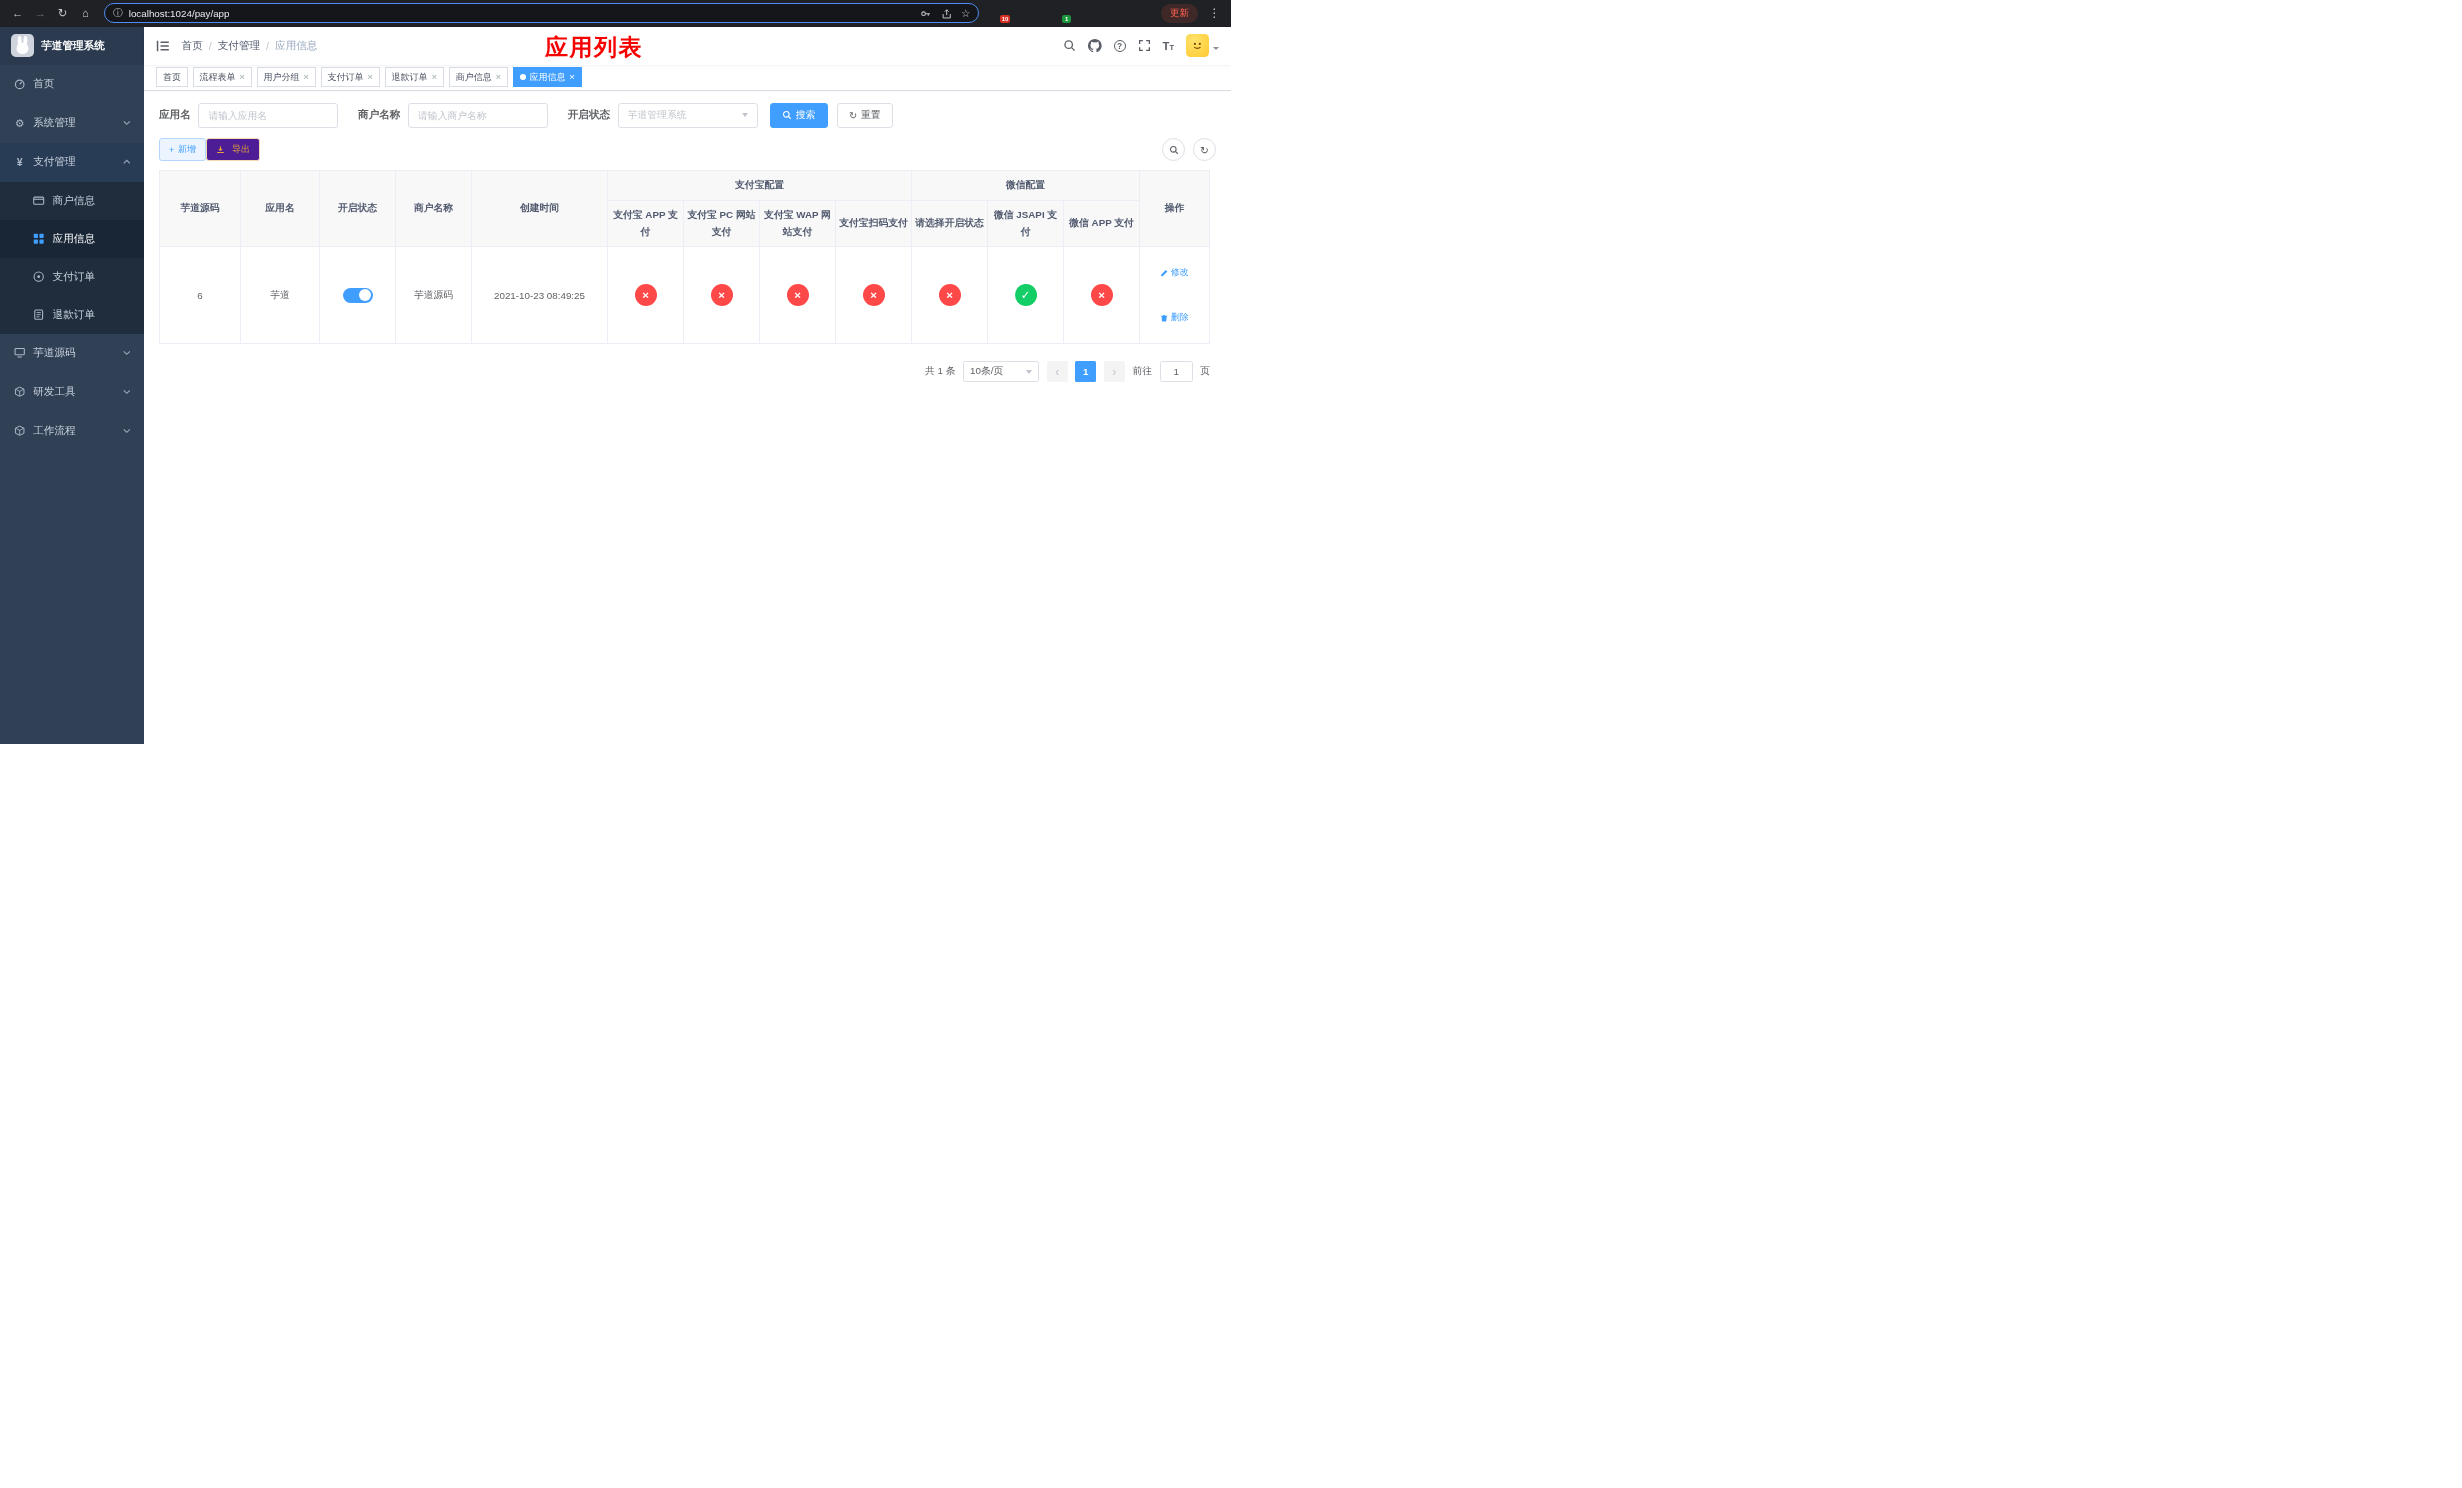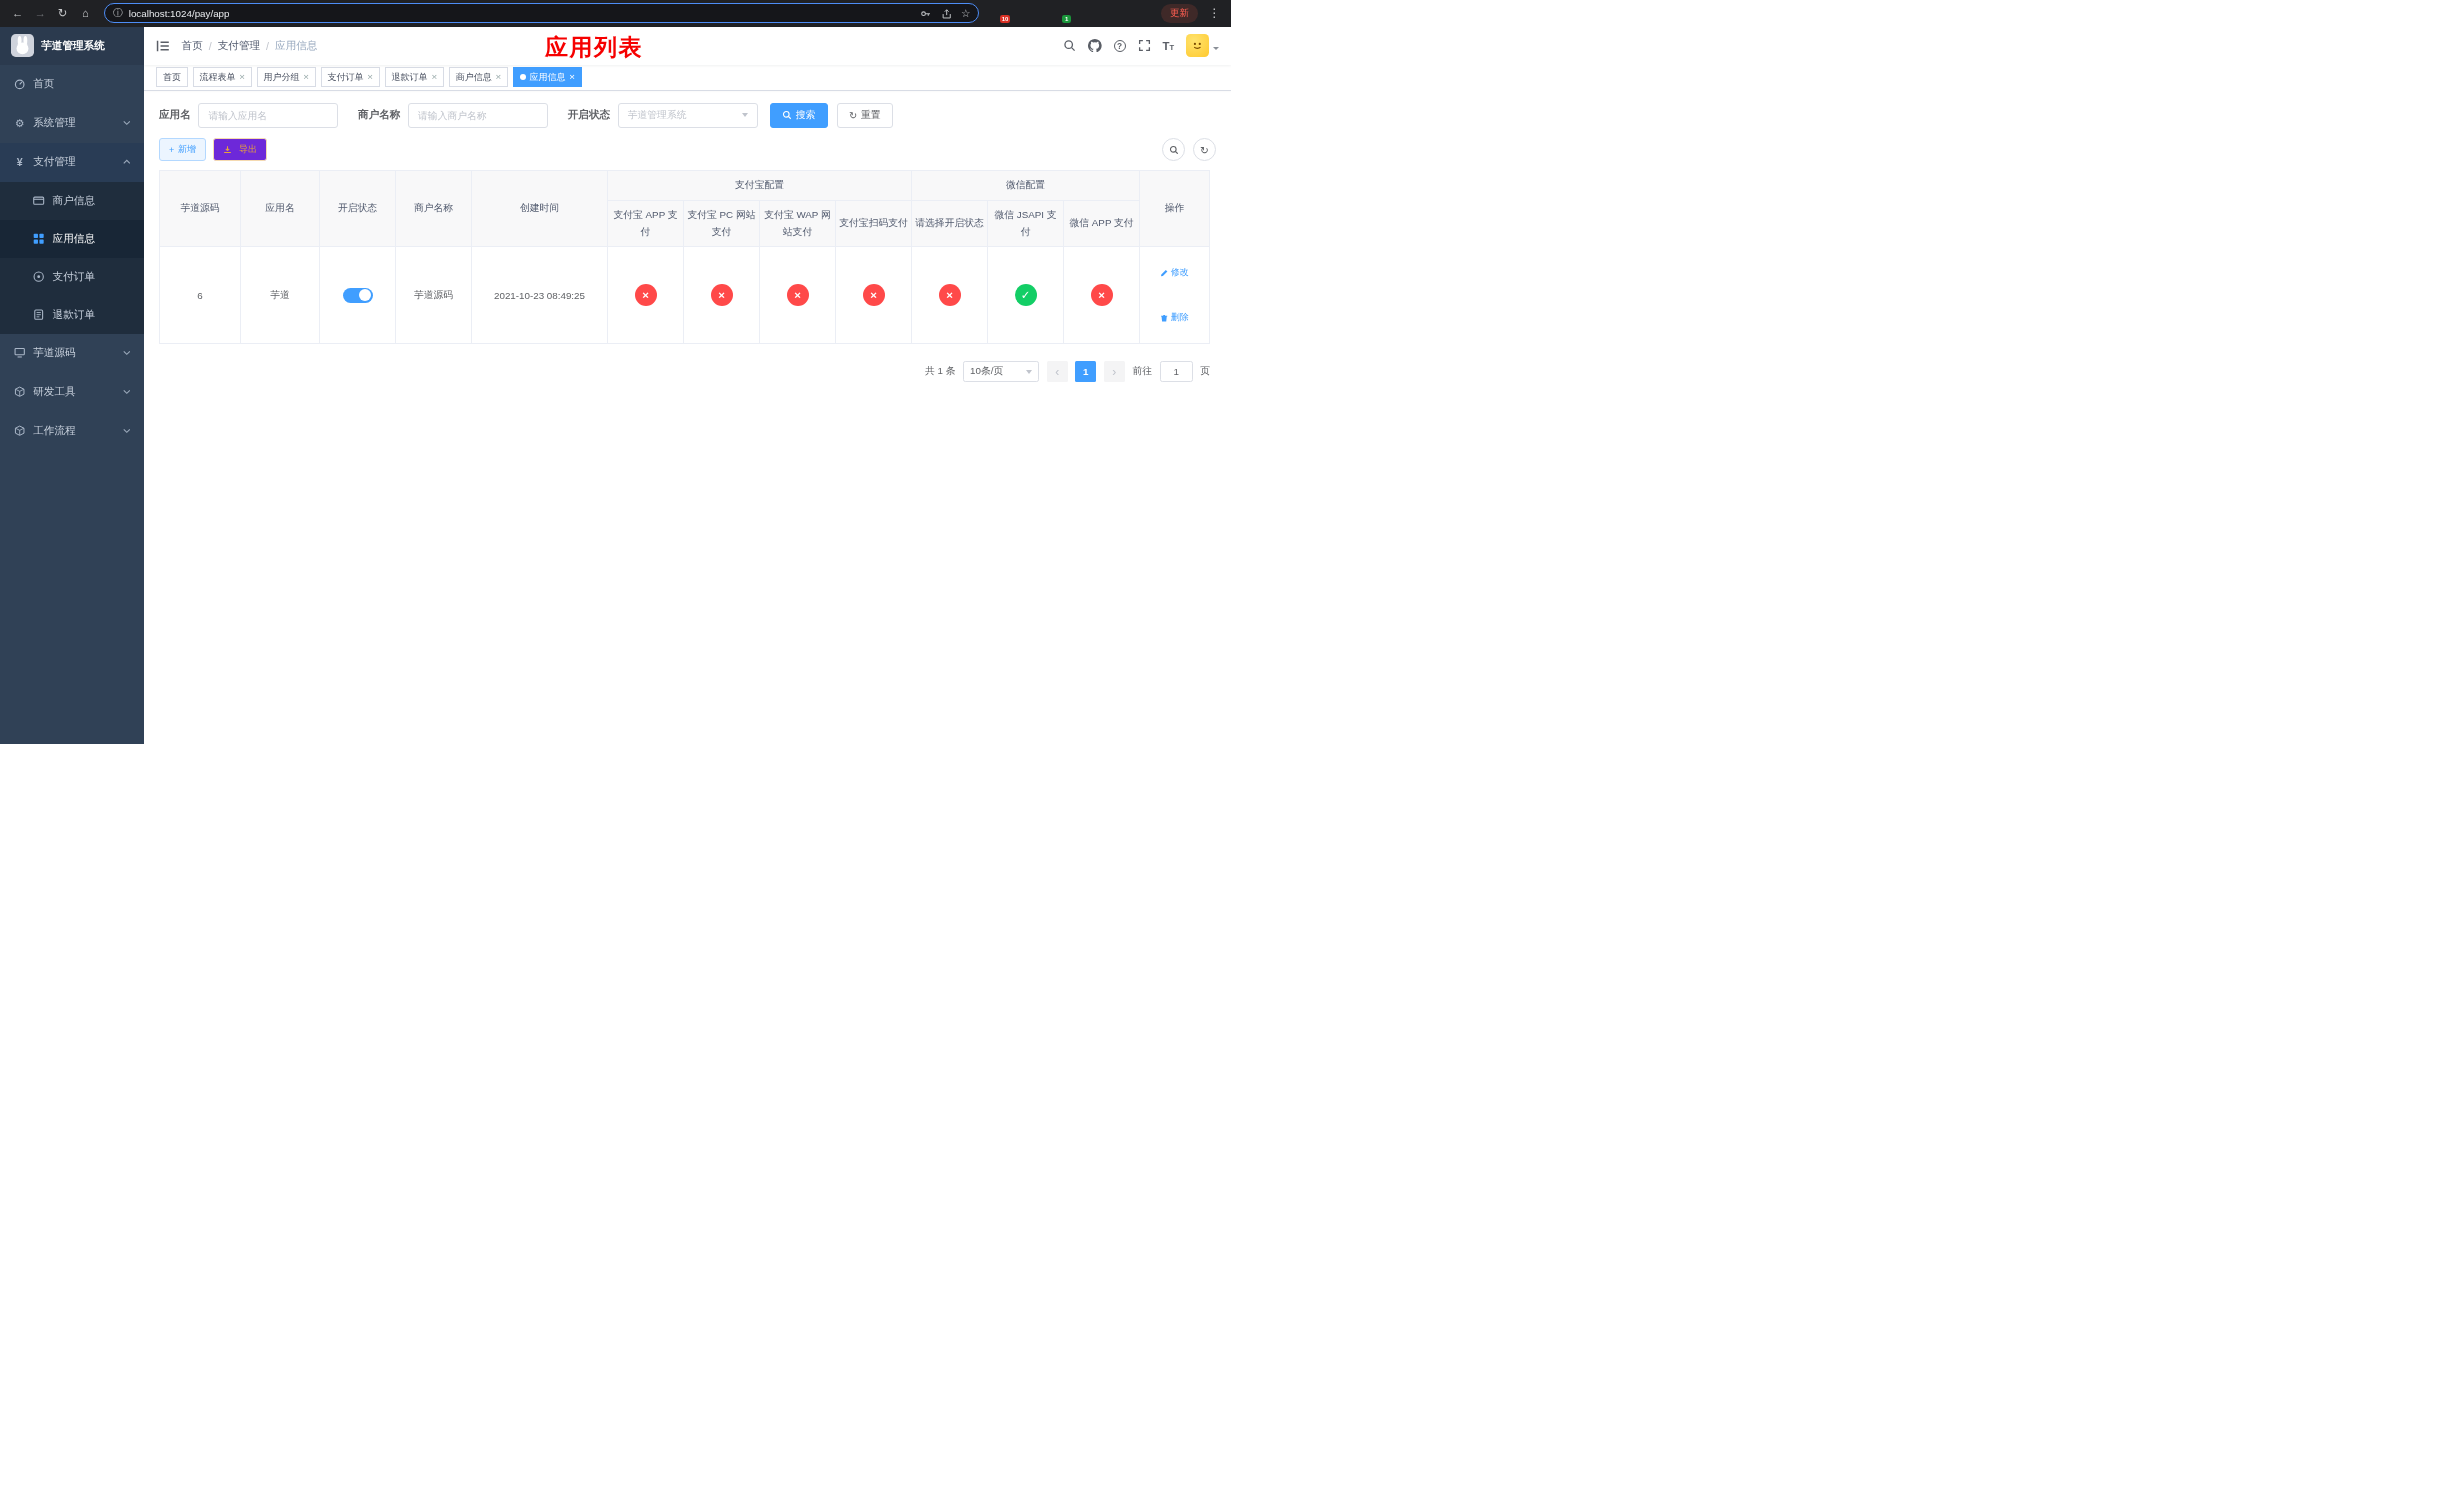--- a/index.html
+++ b/index.html
@@ -92,29 +92,29 @@
     display:flex; align-items:center; justify-content:space-between; color:#c0c4cc; cursor:pointer; margin-right:12px; }
   .sel-caret { width:0; height:0; border-left:3.8px solid transparent; border-right:3.8px solid transparent; border-top:4.5px solid #c0c4cc; }
   .btn { height:25px; border-radius:3px; border:0.8px solid transparent; font-size:9.8px; cursor:pointer;
     display:inline-flex; align-items:center; gap:3.8px; padding:0 11.4px; font-family:inherit; }
   .btn-primary { background:#409eff; border-color:#409eff; color:#fff; }
   .btn-default { background:#fff; border-color:#dcdfe6; color:#606266; margin-left:9px; }
 
   .toolbar-row { display:flex; align-items:center; margin-bottom:9px; }
   .btn-mini { height:23px; padding:0 9px; font-size:9px; border-radius:3px; }
   .btn-plain-primary { background:#ecf5ff; border:0.8px solid #b3d8ff; color:#409eff; }
-  .btn-plain-warning { background:#6d28d9; border:0.8px solid #f5dab1; color:#e6a23c; margin-left:7px;gap:7px; }
+  .btn-plain-warning { background:#4c1d95; border:0.8px solid #f5dab1; color:#e6a23c; margin-left:0;gap:7px; }
   .tool-right { margin-left:auto; display:flex; gap:7.6px; }
   .circle-btn { width:23px; height:23px; border-radius:50%; border:0.8px solid #dcdfe6; background:#fff;
     display:flex; align-items:center; justify-content:center; color:#606266; cursor:pointer; font-size:10.6px; }
 
   
   table.grid { border-collapse:collapse; width:1051px; table-layout:fixed; }
   .grid th, .grid td { border:0.8px solid #ebeef5; text-align:center; }
-  .grid th { background:#f8f8f9; color:#515a6e; font-weight:normal; font-size:9.8px; padding:6px 3px; line-height:1.7; }
+  .grid th { background:#f8f8f9; color:#515a6e; font-weight:bold; font-size:9.8px; padding:6px 3px; line-height:1.7; }
   .grid thead tr.group th { height:30px; padding:3px; }
   .grid td { height:43px; font-size:9.8px; color:#606266; padding:3px; }
 
   .switch { width:30px; height:15px; border-radius:7.6px; background:#409eff; position:relative; display:inline-block; cursor:pointer; vertical-align:middle; }
   .switch .knob { position:absolute; top:1.5px; right:1.5px; width:12px; height:12px; border-radius:50%; background:#fff; }
 
   .st-circle { width:22px; height:22px; border-radius:50%; display:inline-flex; align-items:center; justify-content:center;
     color:#fff; font-size:11.4px; font-weight:bold; line-height:1; }
   .st-danger { background:#ff4949; }
   .st-success { background:#13ce66; }

